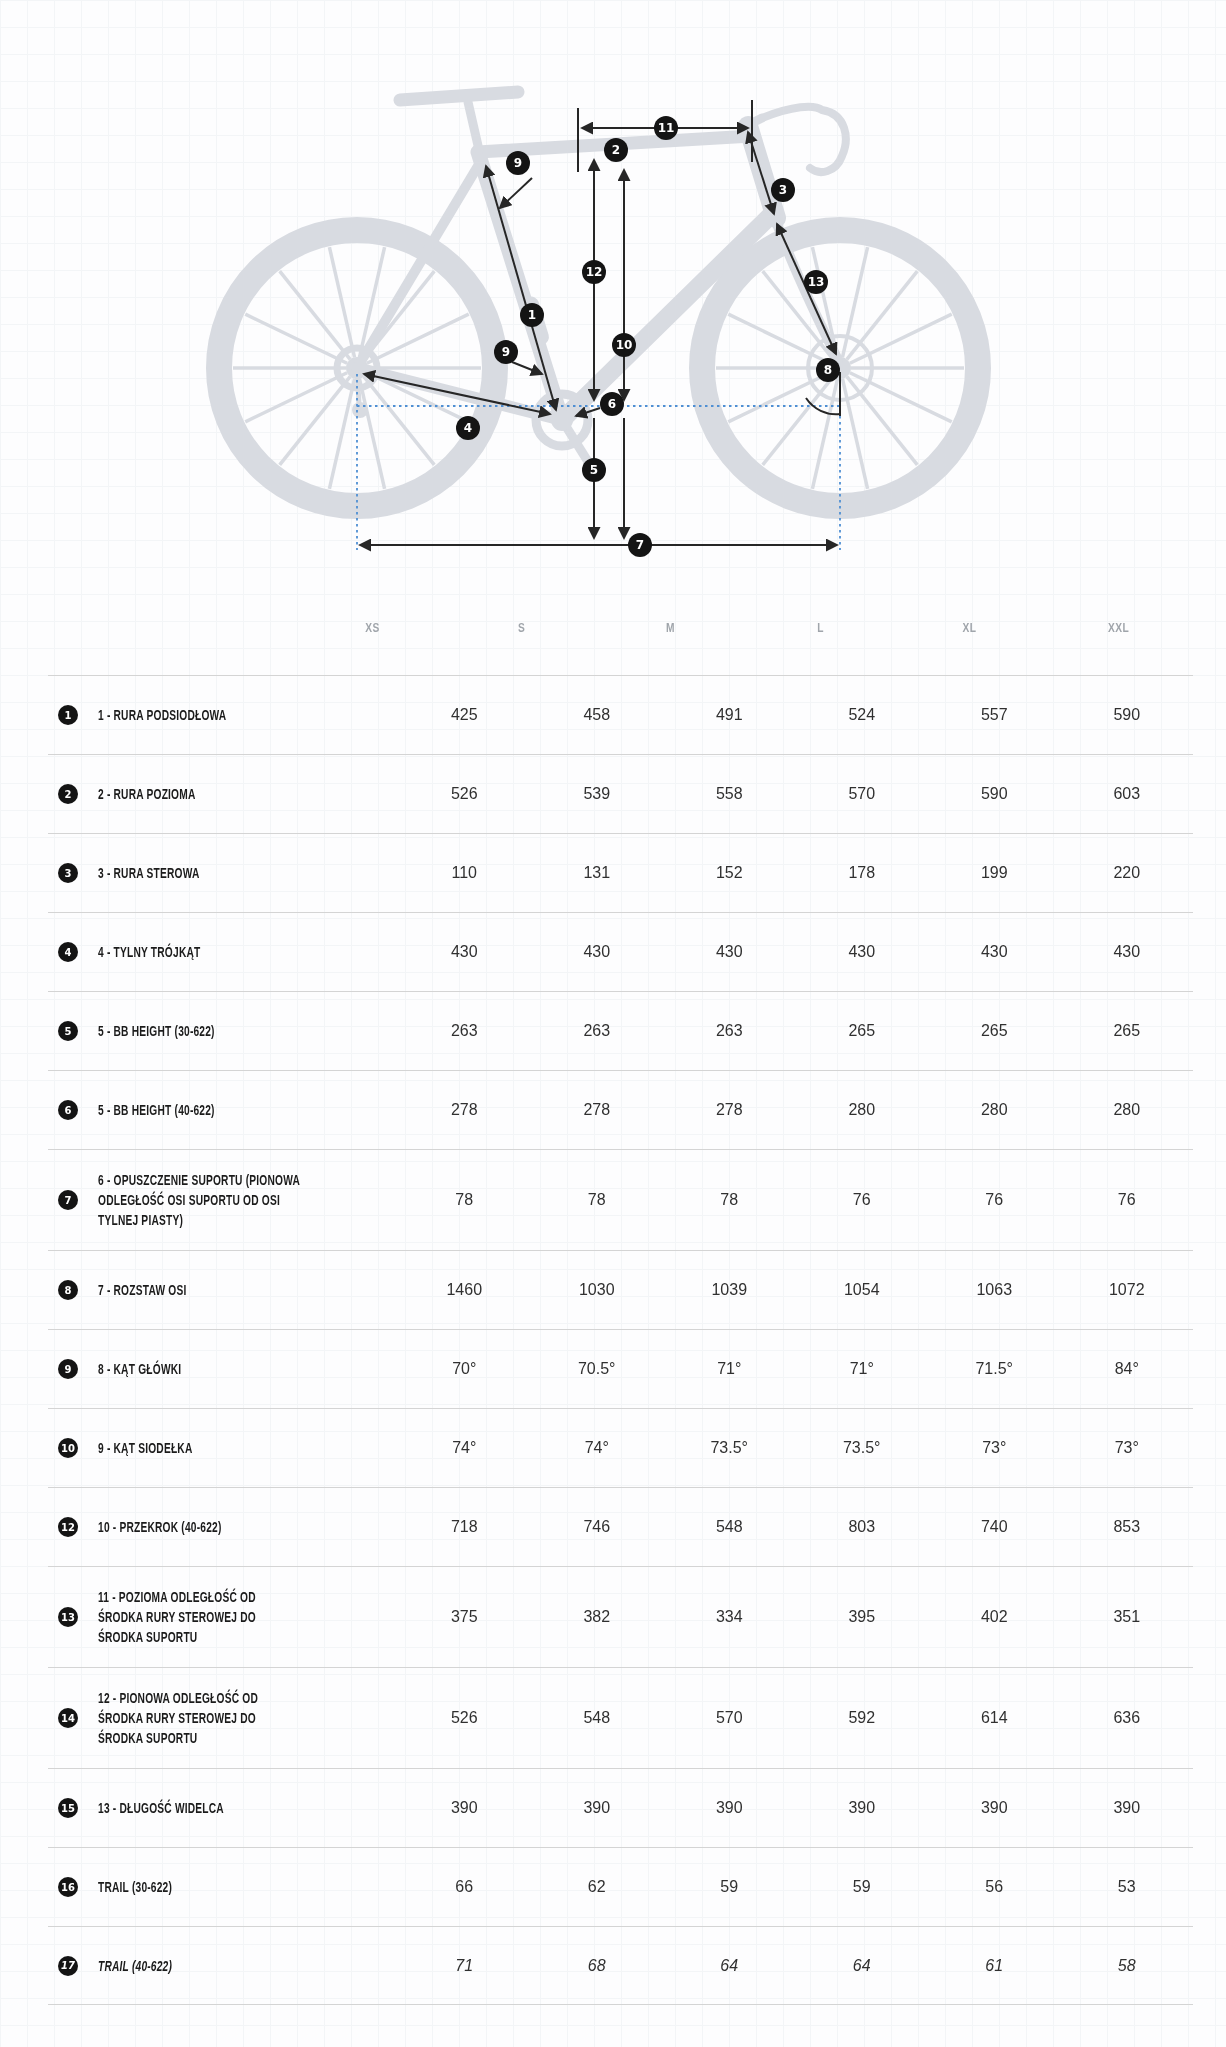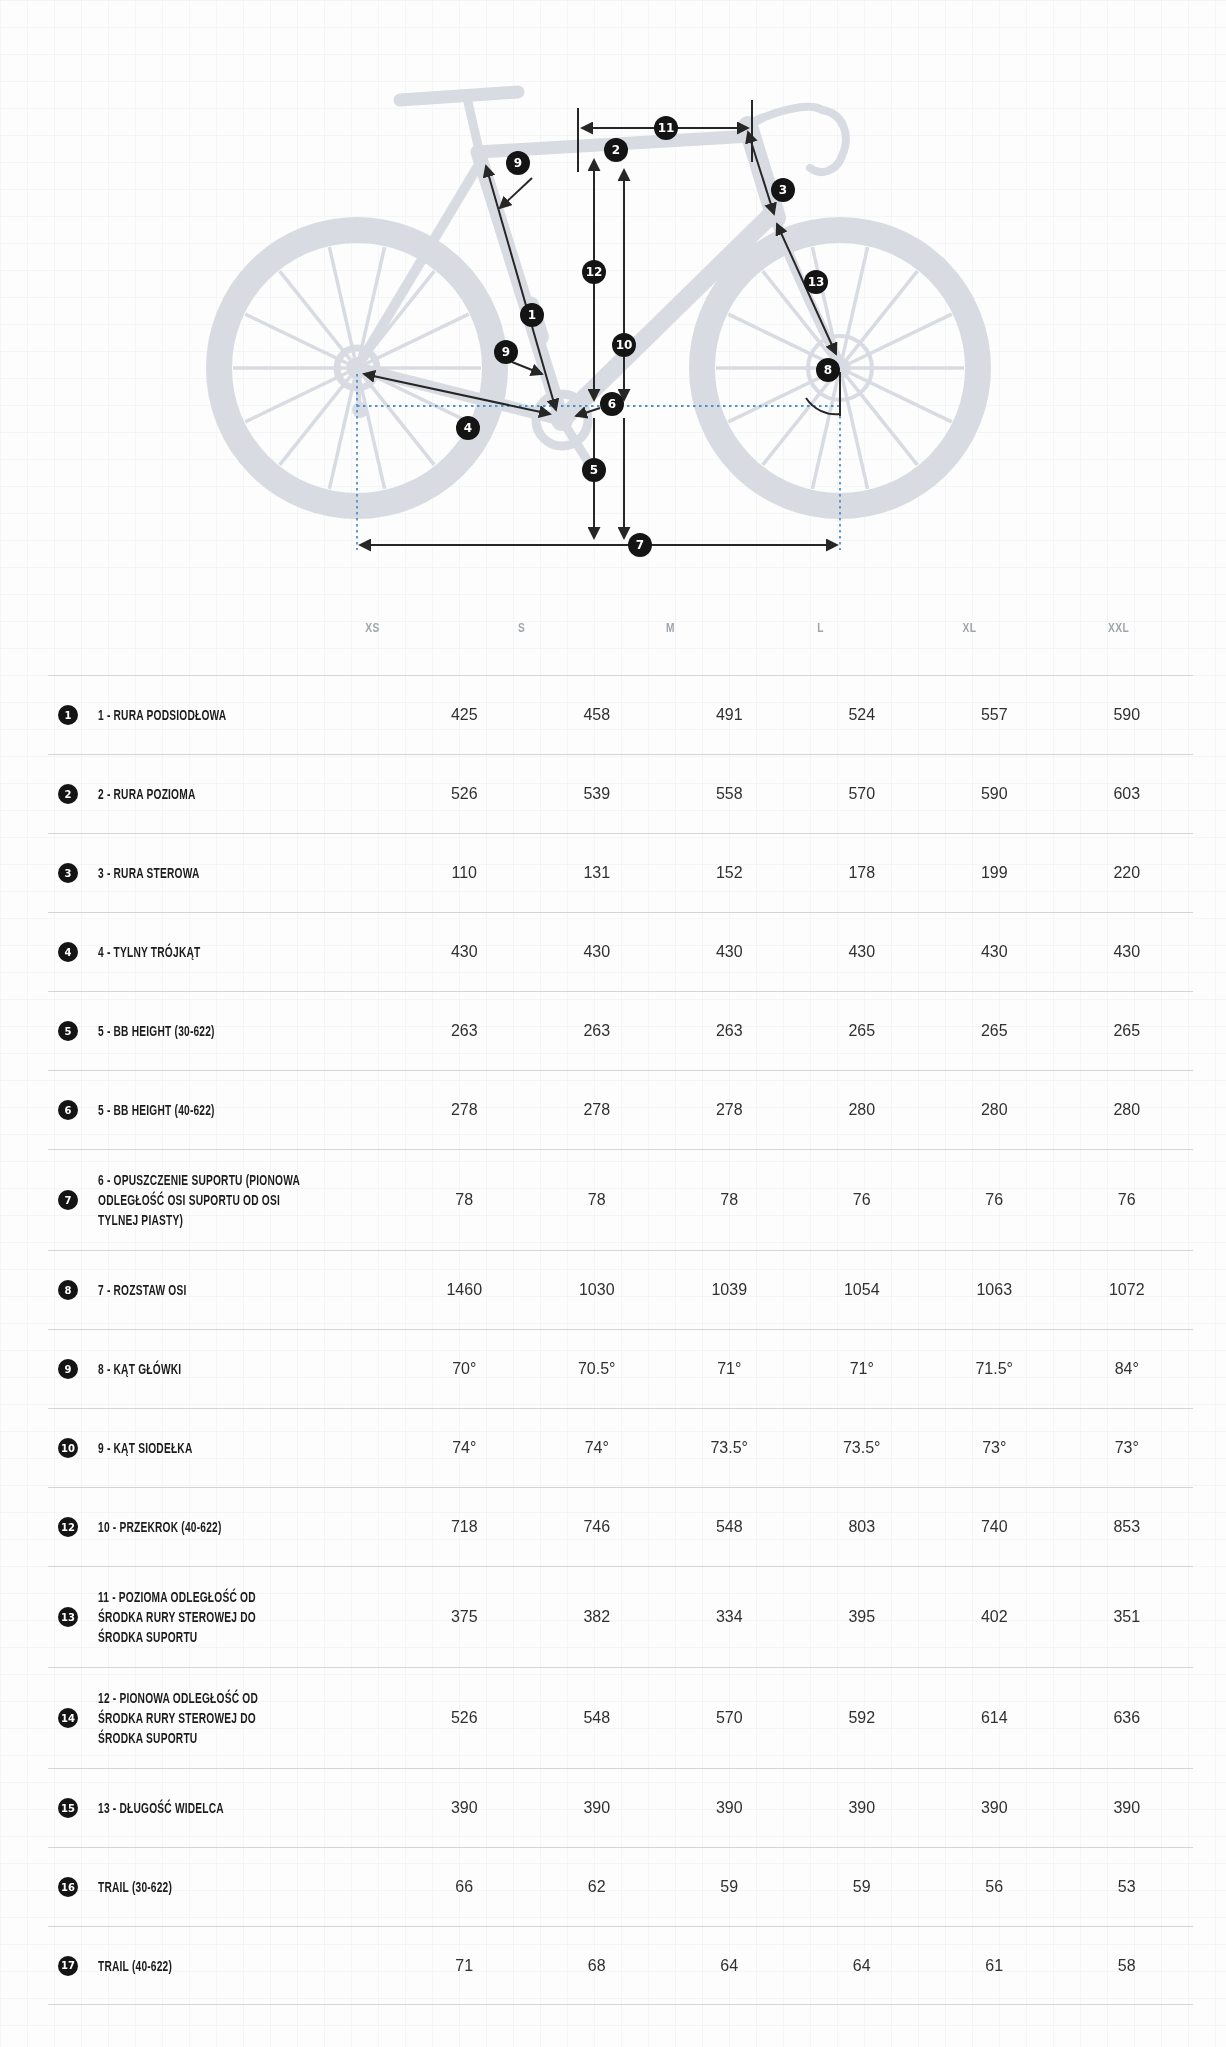--- a/index.html
+++ b/index.html
@@ -18,21 +18,21 @@
   .meas{stroke:#262626;stroke-width:2;fill:none;}
   .dot{stroke:#4f8fd3;stroke-width:1.8;fill:none;stroke-dasharray:2.5 3.5;}
 
   #geo-table{position:absolute;left:48px;top:600px;width:1145px;}
   .hdr{height:75px;display:flex;align-items:center;padding-bottom:20px;box-sizing:border-box;}
   .hdr .spacer{flex:0 0 250px;}
   .hdr .col{flex:1;text-align:center;color:#a0a5ab;font-size:12px;letter-spacing:.6px;font-weight:bold;
             transform:scaleX(.85);}
   .trow{display:flex;align-items:center;border-top:1px solid #d4d4d4;min-height:79px;box-sizing:border-box;}
   .trow.tall{min-height:101px;}
-  .trow:last-child{border-bottom:1px solid #d4d4d4;}
+  .trow:last-child{border-bottom:1px solid #d4d4d4;font-style:italic;}
   .lblcell{flex:0 0 250px;display:flex;align-items:center;overflow:visible;}
   .badge{flex:0 0 20px;height:20px;margin-left:10px;border-radius:50%;background:#141414;color:#fff;
          font-size:10px;font-weight:bold;display:flex;align-items:center;justify-content:center;
          font-family:"DejaVu Sans", sans-serif;}
   .lbl{display:inline-block;width:300px;margin-left:20px;transform:scaleX(.68);transform-origin:0 50%;
        font-weight:bold;font-size:15px;line-height:20px;letter-spacing:.3px;color:#1b1b1b;
        text-transform:uppercase;}
   .val{flex:1;text-align:center;font-size:16px;color:#303030;}
 </style>
 </head>

